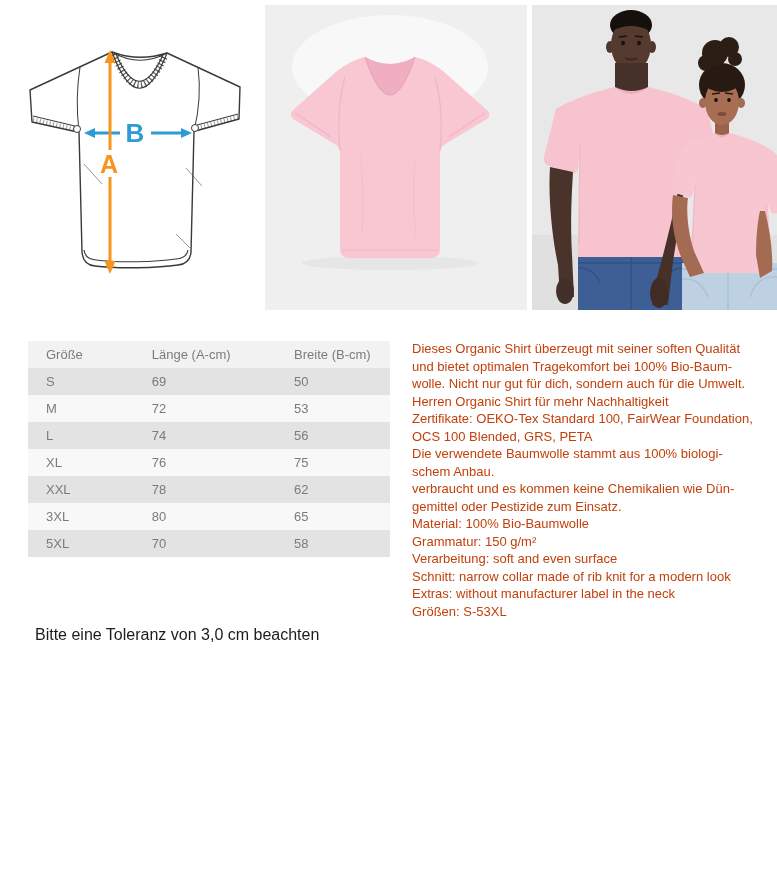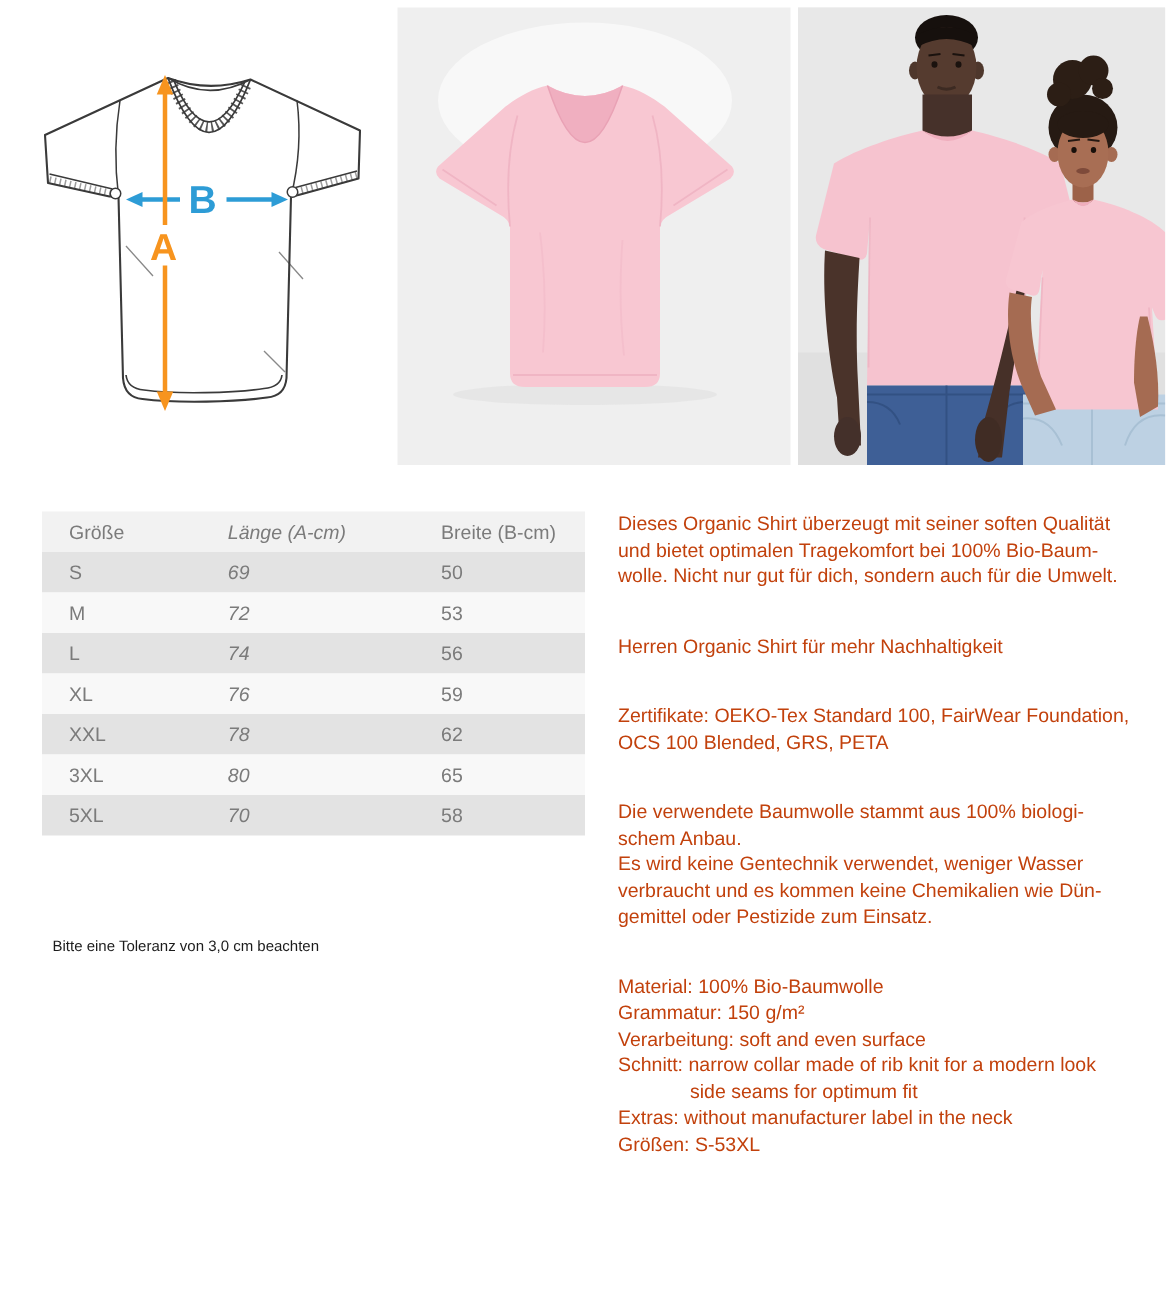--- a/index.html
+++ b/index.html
@@ -15,37 +15,37 @@
 
   
   .size-table{
     position:absolute;left:28px;top:341px;width:362px;
     border-collapse:collapse;font-size:13px;color:#7b7b7b;
   }
   .size-table th,.size-table td{
     font-weight:normal;text-align:left;padding:0 0 0 18px;height:27px;
   }
   .size-table th:nth-child(1),.size-table td:nth-child(1){width:97px;}
-  .size-table th:nth-child(2),.size-table td:nth-child(2){width:140px;font-style:italic;}
+  .size-table th:nth-child(2),.size-table td:nth-child(2){width:140px;}
   .size-table th:nth-child(3),.size-table td:nth-child(3){width:107px;}
   .size-table thead tr{background:#f2f2f2;}
   .size-table tbody tr:nth-child(odd){background:#e3e3e3;}
   .size-table tbody tr:nth-child(even){background:#f8f8f8;}
 
   .tolerance-note{
-    position:absolute;left:35px;top:626px;font-size:10px;color:#1c1c1c;
+    position:absolute;left:35px;top:626px;font-size:16px;color:#1c1c1c;
   }
 
   
   .description{
     position:absolute;left:412px;top:340px;width:362px;
     font-size:13px;line-height:17.5px;color:#c2410c;
   }
   .description .para{margin:0 0 0 0;}
-  .description .para + .para{margin-top:29px;}
+  .description .para + .para{margin-top:0;}
   .description .line{white-space:nowrap;}
   .description .line.indent{padding-left:48px;}
 </style>
 </head>
 <body>
 
 <div class="page">
 
   <div class="diagram-panel">
     <svg width="230" height="245" viewBox="0 0 230 245">
@@ -185,21 +185,21 @@
         <td>53</td>
       </tr>
       <tr>
         <td>L</td>
         <td>74</td>
         <td>56</td>
       </tr>
       <tr>
         <td>XL</td>
         <td>76</td>
-        <td>59</td>
+        <td>75</td>
       </tr>
       <tr>
         <td>XXL</td>
         <td>78</td>
         <td>62</td>
       </tr>
       <tr>
         <td>3XL</td>
         <td>80</td>
         <td>65</td>
@@ -223,28 +223,26 @@
     <div class="para">
       <div class="line">Herren Organic Shirt für mehr Nachhaltigkeit</div>
     </div>
     <div class="para">
       <div class="line">Zertifikate: OEKO-Tex Standard 100, FairWear Foundation,</div>
       <div class="line">OCS 100 Blended, GRS, PETA</div>
     </div>
     <div class="para">
       <div class="line">Die verwendete Baumwolle stammt aus 100% biologi-</div>
       <div class="line">schem Anbau.</div>
-      <div class="line">Es wird keine Gentechnik verwendet, weniger Wasser</div>
       <div class="line">verbraucht und es kommen keine Chemikalien wie Dün-</div>
       <div class="line">gemittel oder Pestizide zum Einsatz.</div>
     </div>
     <div class="para">
       <div class="line">Material: 100% Bio-Baumwolle</div>
       <div class="line">Grammatur: 150 g/m²</div>
       <div class="line">Verarbeitung: soft and even surface</div>
       <div class="line">Schnitt: narrow collar made of rib knit for a modern look</div>
-      <div class="line indent">side seams for optimum fit</div>
       <div class="line">Extras: without manufacturer label in the neck</div>
       <div class="line">Größen: S-53XL</div>
     </div>
   </div>
 
 </div>
 
 </body></html>

